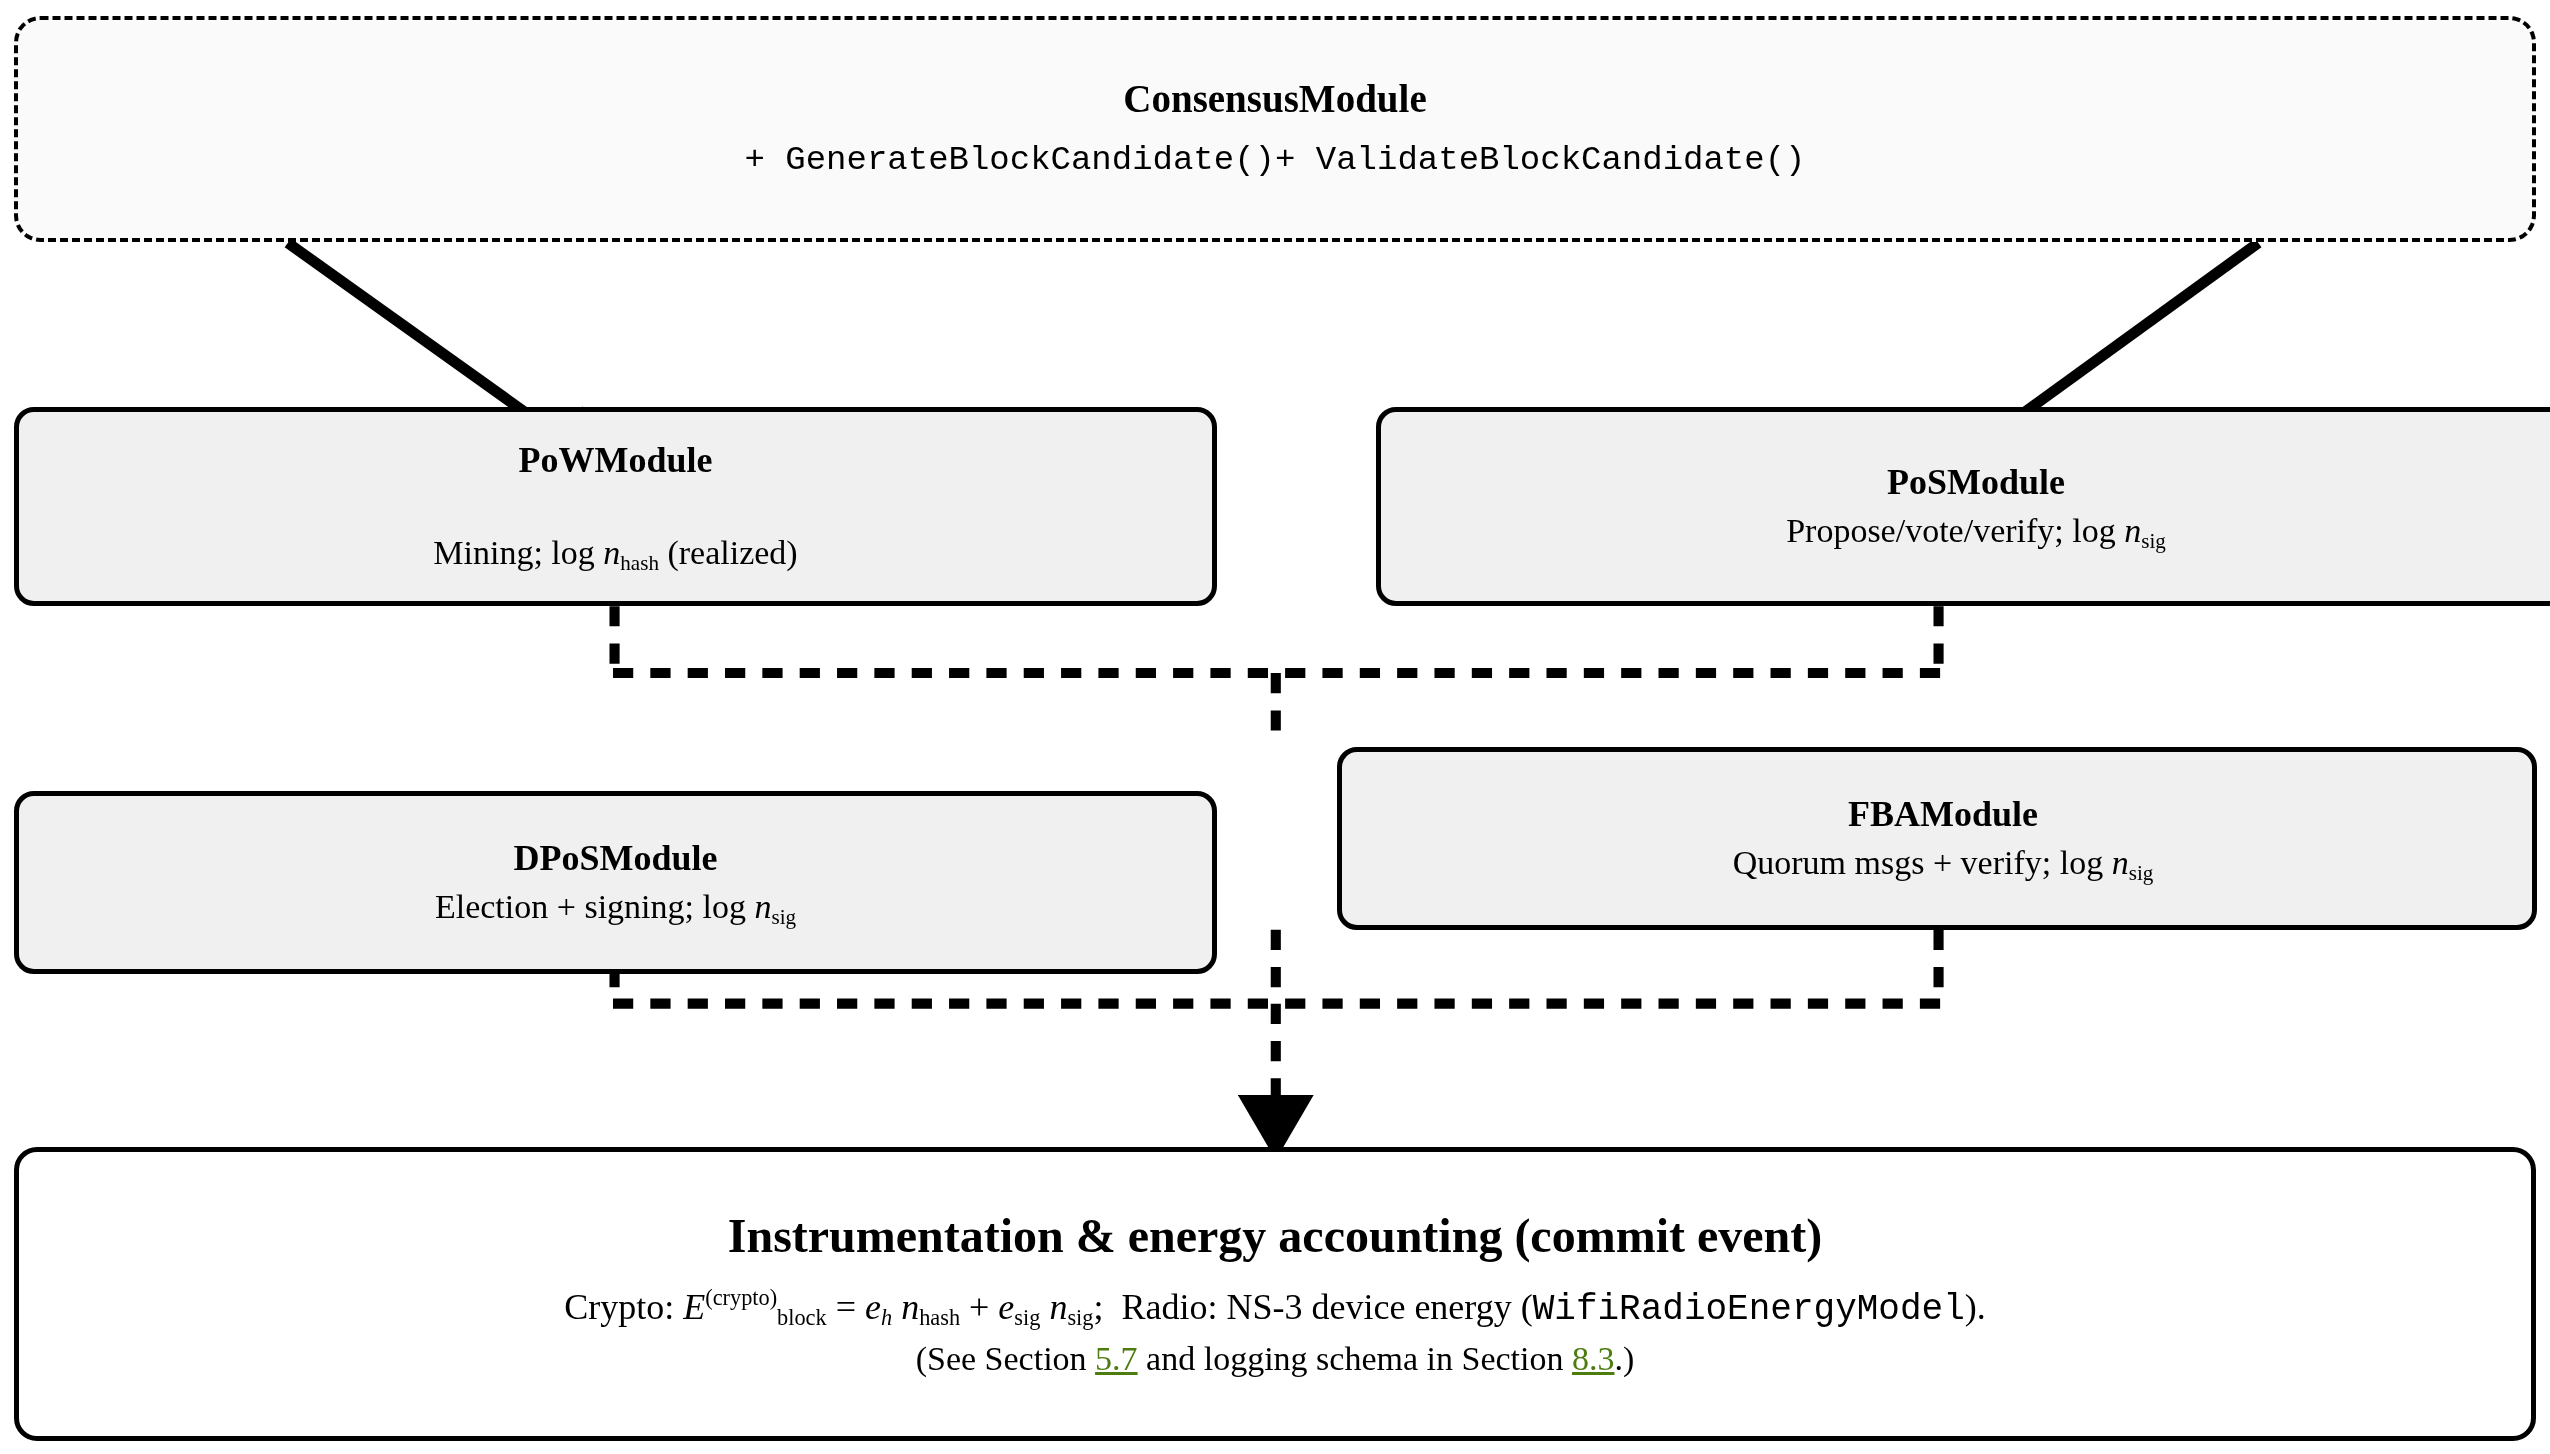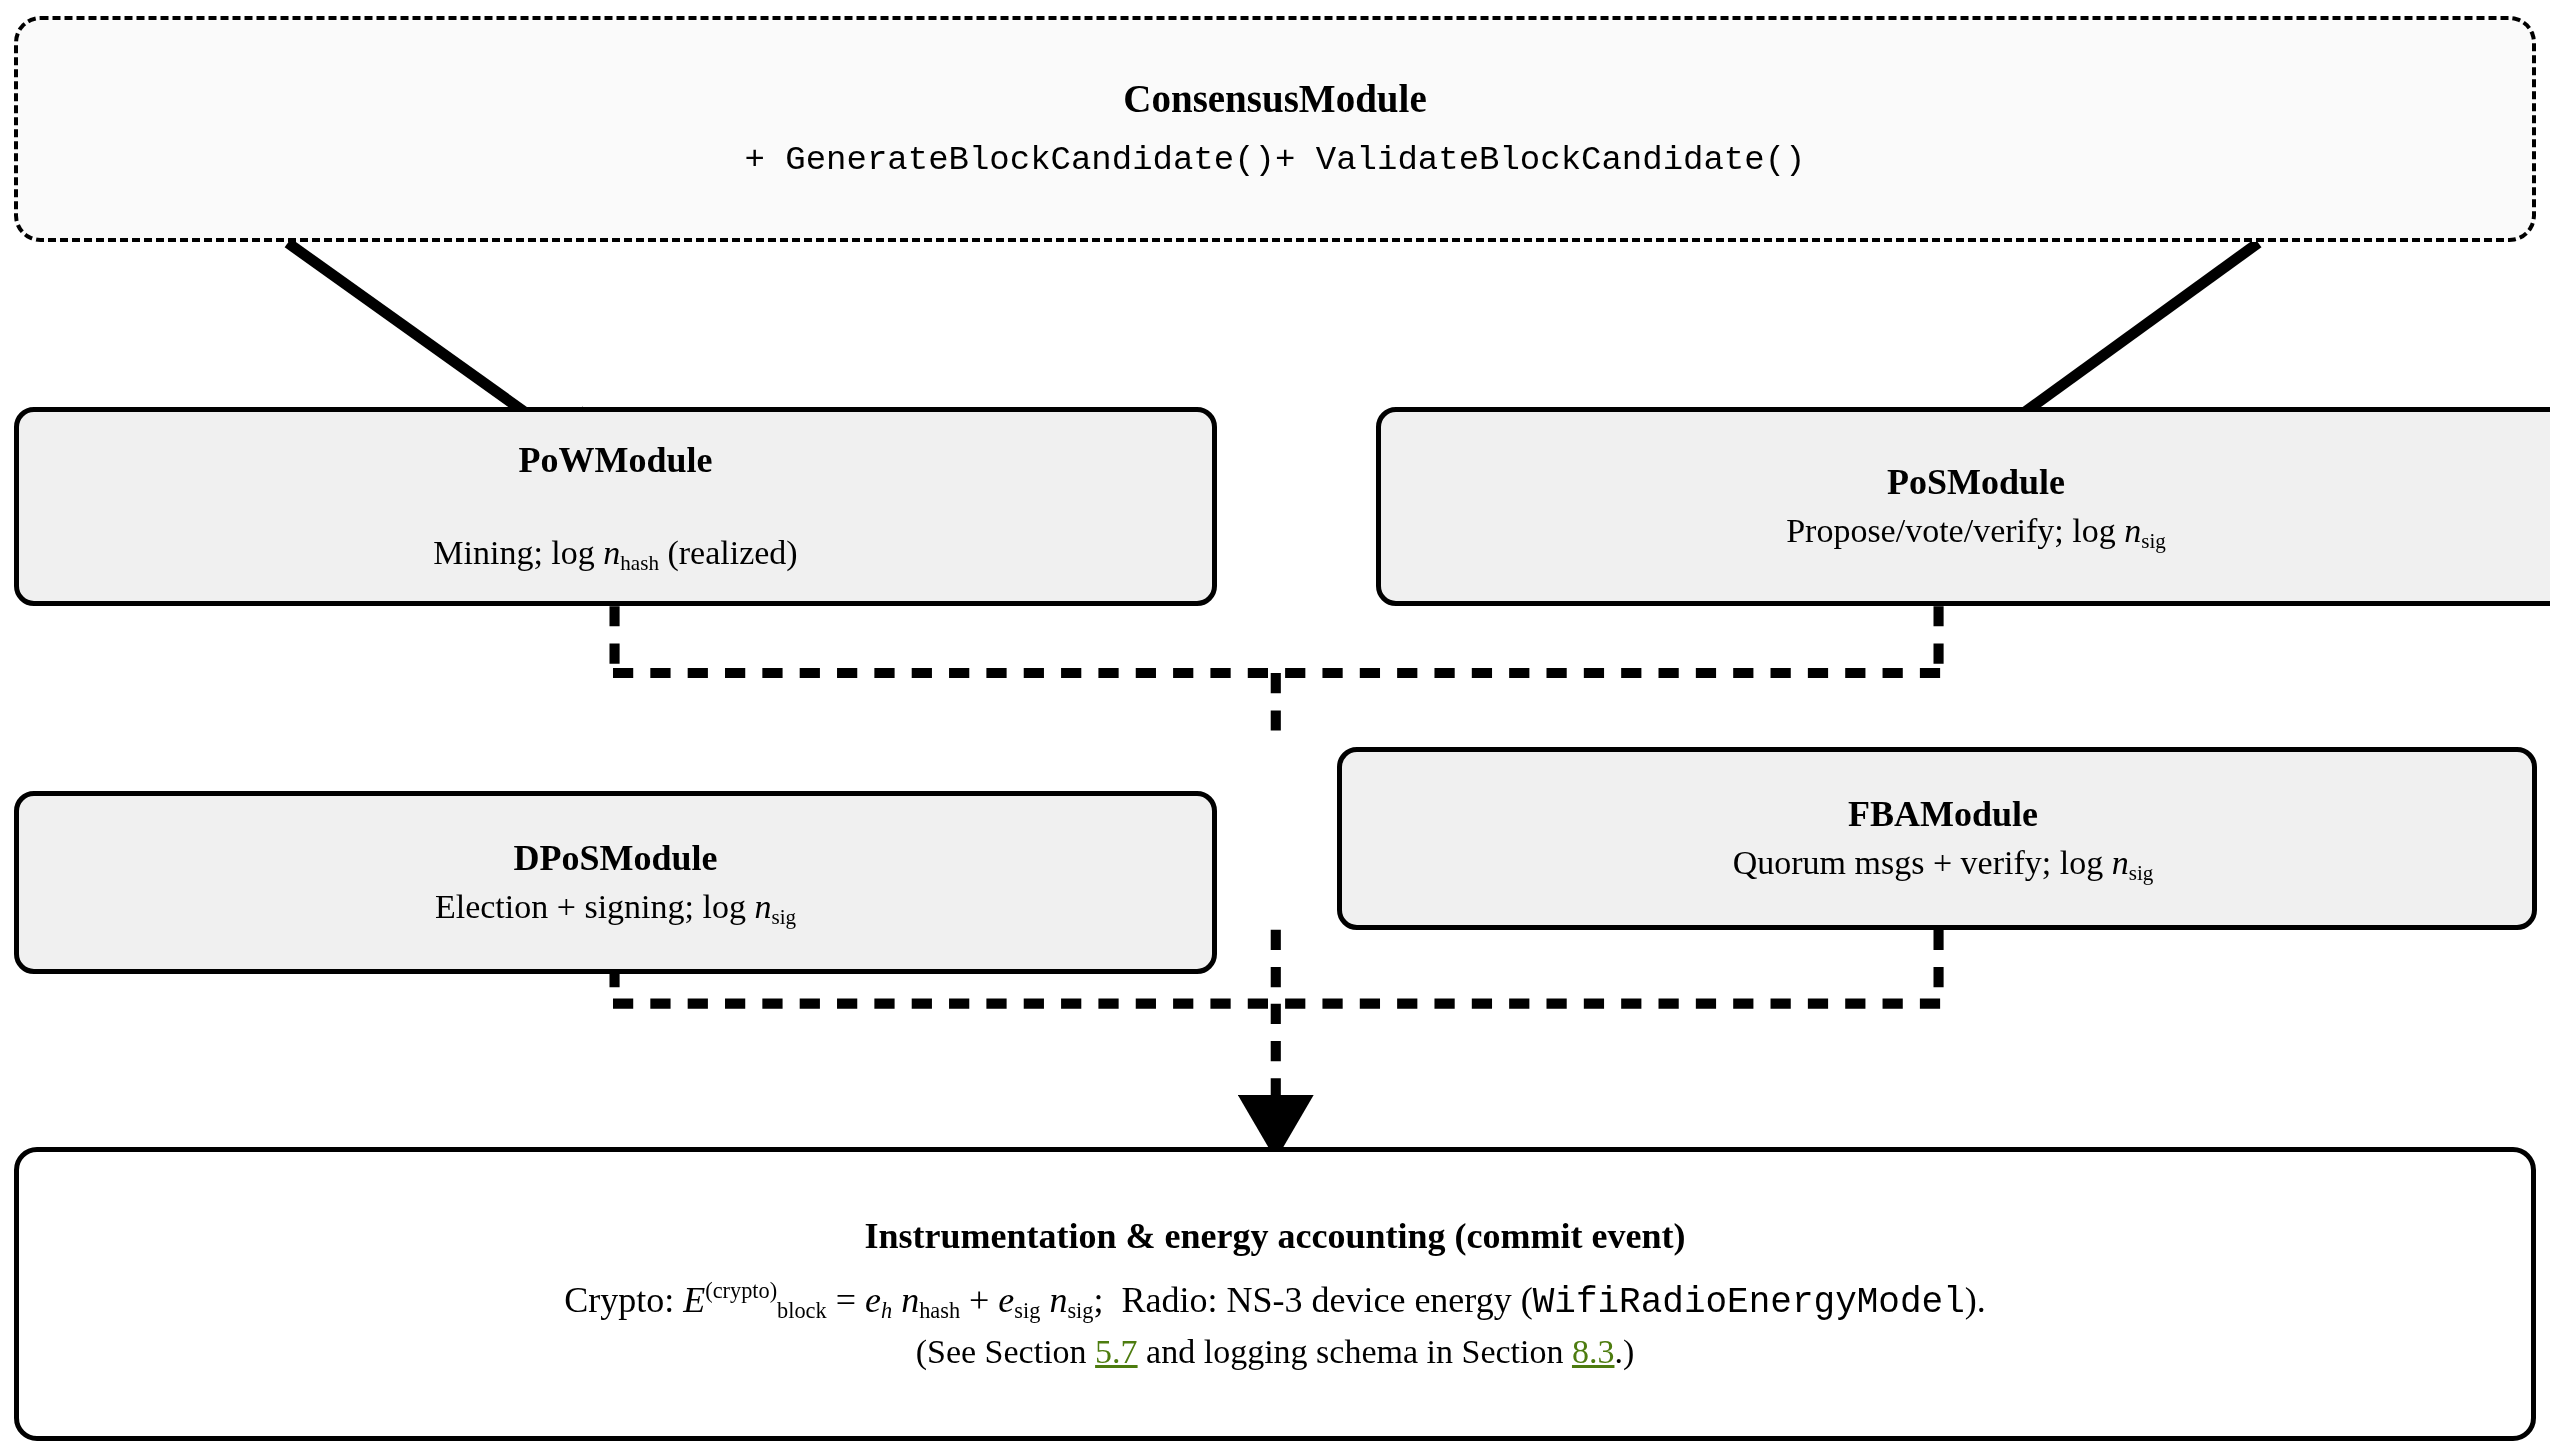--- a/index.html
+++ b/index.html
@@ -85,21 +85,21 @@
   #pow-box  { left: 14px;   top: 407px;  width: 1203px; height: 199px; gap: 43px; }
   #pos-box  { left: 1376px; top: 407px;  width: 1200px; height: 199px; }
   #dpos-box { left: 14px;   top: 747px;  width: 1203px; height: 183px; margin-top: 44px; }
   #fba-box  { left: 1337px; top: 747px;  width: 1200px; height: 183px; padding-left: 12px; }
 
   .module .title    { font-size: 36px; margin-bottom: 9.3px; }
   .module .subtitle { font-size: 34px; }
 
   
   #instr-box { left: 14px; top: 1147px; width: 2522px; height: 294px; }
-  #instr-title { font-size: 36px; margin-bottom: 23px; }
+  #instr-title { font-size: 48px; margin-bottom: 23px; }
   #instr-formula { font-size: 36px; margin-bottom: 7.8px; }
   #instr-note { font-size: 34px; }
   .lnk { color: #4d7c0f; text-decoration: underline; }
 
   
   #wires {
     position: absolute;
     left: 0; top: 0;
     width: 2550px; height: 1455px;
     pointer-events: none;

